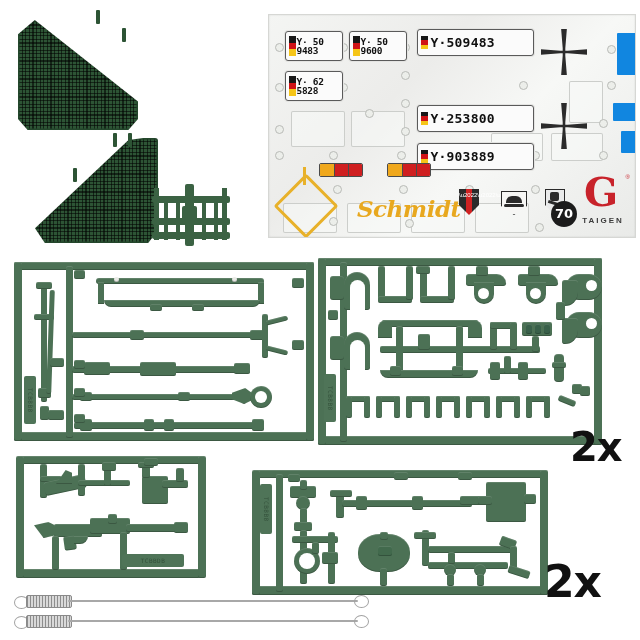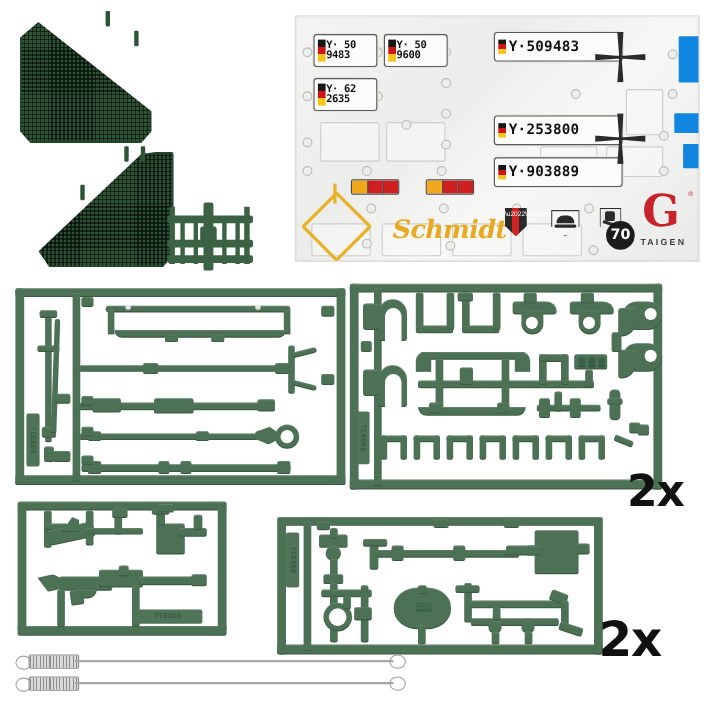--- a/index.html
+++ b/index.html
@@ -48,21 +48,21 @@
   
   .plate{position:absolute;background:#fbfbfb;border:1.3px solid #5a5a5a;border-radius:3px;
     display:flex;align-items:center;box-shadow:0 0 0 1px #e4e4e2;}
   .flag{width:7px;height:13px;margin-left:2.5px;flex:0 0 auto;
     background:linear-gradient(#171717 0 33.3%,#d01317 33.3% 66.6%,#f5c518 66.6% 100%);}
   .plate-txt{font-family:"DejaVu Sans Mono",monospace;font-weight:bold;color:#111;white-space:nowrap;}
   .plate-small{width:56px;height:28px;}
   .plate-small .flag{height:20px;width:7px;}
   .plate-small .stack{display:flex;flex-direction:column;line-height:1;margin-left:1px;}
   .plate-small .stack span{font-family:"DejaVu Sans Mono",monospace;font-weight:bold;font-size:9.5px;color:#111;letter-spacing:-.3px;}
-  .plate-long{width:115px;height:25px;margin-left:32px;}
+  .plate-long{width:115px;height:25px;}
   .plate-long .plate-txt{font-size:13px;margin-left:3px;letter-spacing:.2px;}
 
   
   .cross{position:absolute;width:46px;height:46px;}
   .cross b,.cross i{position:absolute;background:#2b2b2b;display:block;}
   .cross b{left:50%;top:0;width:13px;height:100%;margin-left:-6.5px;
      clip-path:polygon(28% 0,72% 0,60% 42%,60% 58%,72% 100%,28% 100%,40% 58%,40% 42%);}
   .cross i{top:50%;left:0;height:13px;width:100%;margin-top:-6.5px;
      clip-path:polygon(0 28%,0 72%,42% 60%,58% 60%,100% 72%,100% 28%,58% 40%,42% 40%);}
 
@@ -208,21 +208,21 @@
       <div class="flag"></div>
       <div class="stack">
         <span>Y· 50</span>
         <span>9600</span>
       </div>
     </div>
     <div class="plate plate-small" style="left:16px;top:56px;">
       <div class="flag"></div>
       <div class="stack">
         <span>Y· 62</span>
-        <span>2635</span>
+        <span>5828</span>
       </div>
     </div>
 
     <div class="plate plate-long" style="left:148px;top:14px;">
       <div class="flag"></div>
       <div class="plate-txt">Y·509483</div>
     </div>
     <div class="plate plate-long" style="left:148px;top:90px;">
       <div class="flag"></div>
       <div class="plate-txt">Y·253800</div>

